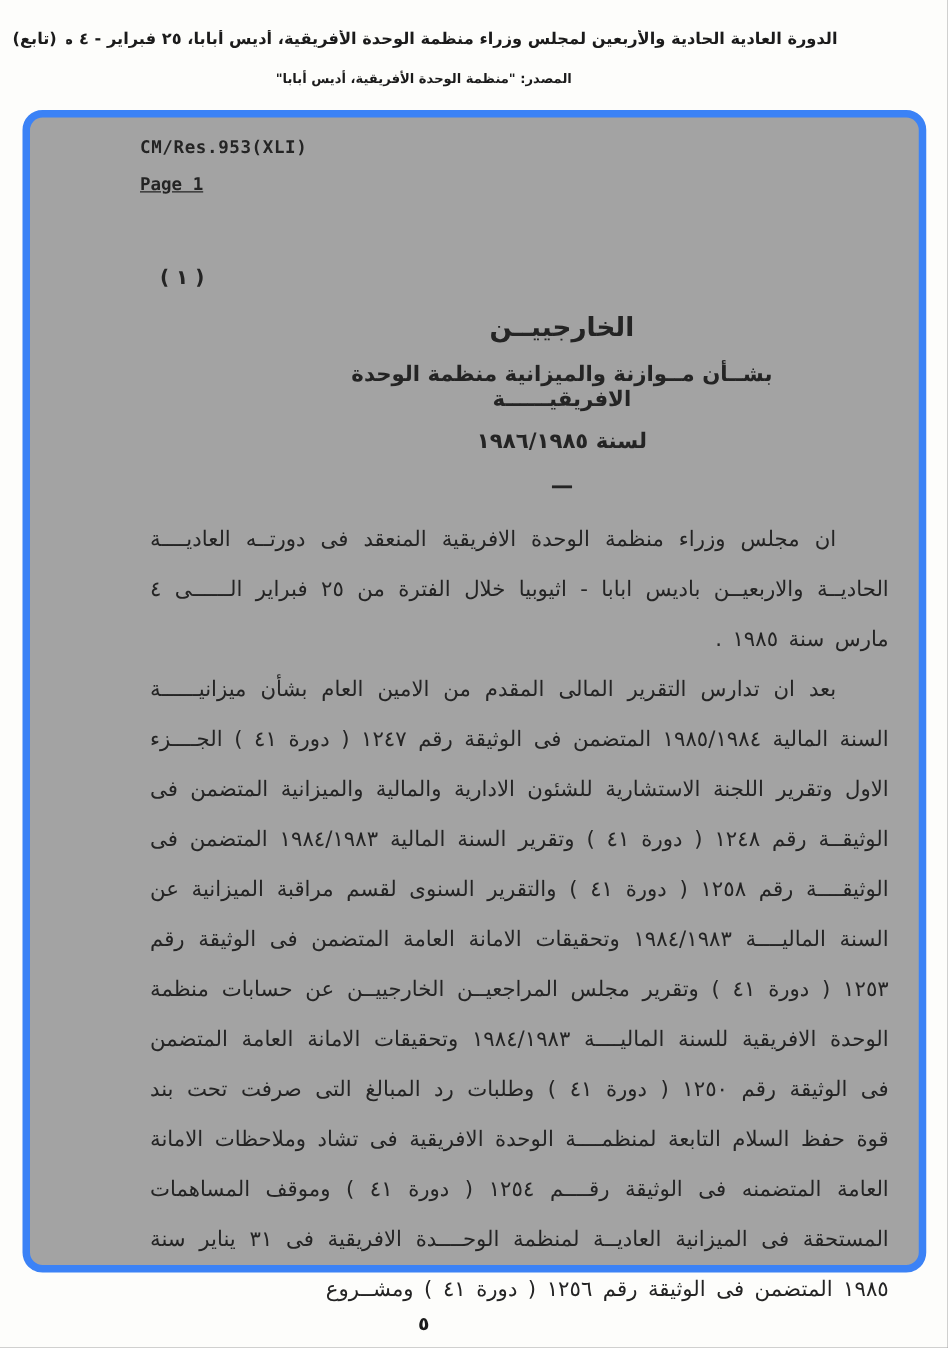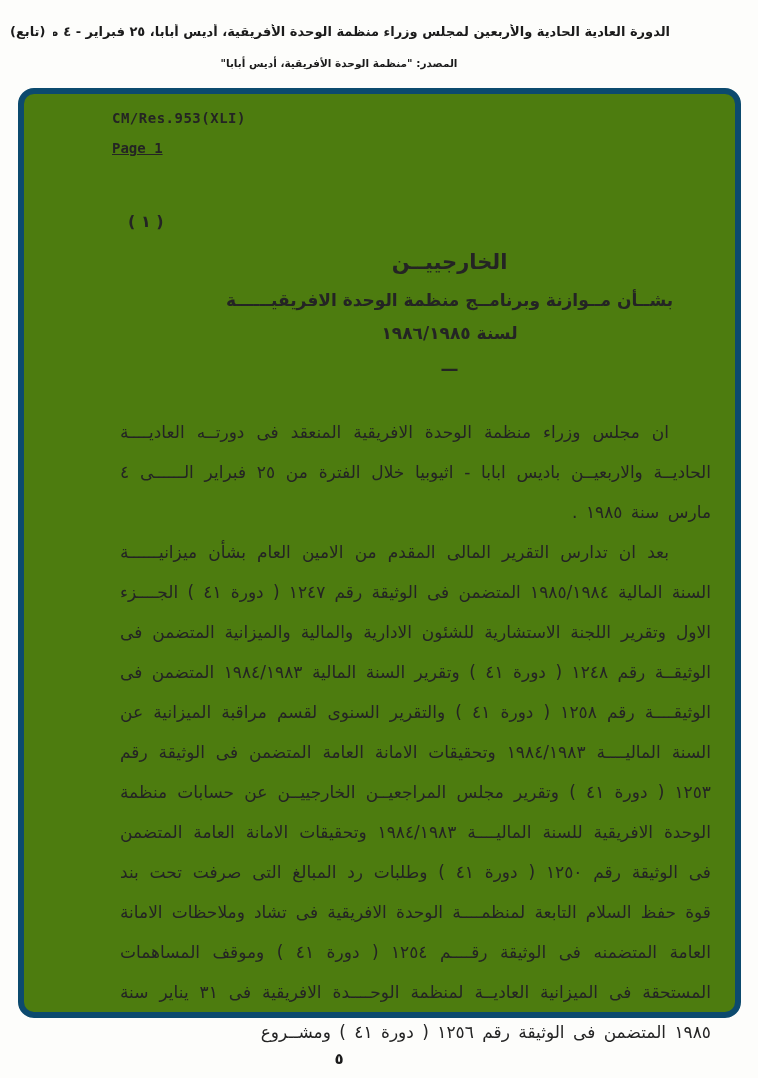--- a/index.html
+++ b/index.html
@@ -25,22 +25,22 @@
     flex:1; margin-left:8px; white-space:nowrap; overflow:hidden;
   }
   .source-line {
     position:absolute; top:57px; left:0; right:0;
     text-align:center; font-size:10.5px; font-weight:bold; direction:rtl;
   }
 
   
   .scan-page {
     position:absolute; left:18px; top:88px; width:723px; height:930px;
-    background:#4d7c0f;
-    border:6px solid #0c4a6e;
+    background:#a3a3a3;
+    border:6px solid #3b82f6;
     border-radius:16px;
   }
   .doc-ref {
     position:absolute; left:88px; top:16px;
     font-family:"DejaVu Sans Mono", monospace;
     font-size:14px; font-weight:bold; letter-spacing:.5px; color:#242424;
   }
   .doc-page {
     position:absolute; left:88px; top:46px;
     font-family:"DejaVu Sans Mono", monospace;
@@ -87,21 +87,21 @@
   <div class="scan-page">
 
     <div class="doc-ref">CM/Res.953(XLI)</div>
 
     <div class="doc-page">Page 1</div>
 
     <div class="item-no">( ١ )</div>
 
     <div class="title-block">
       <div class="doc-title">الخارجييــن</div>
-      <div class="doc-subtitle">بشــأن مــوازنة وبرنامــج منظمة الوحدة الافريقيــــــة</div>
+      <div class="doc-subtitle">بشــأن مــوازنة والميزانية منظمة الوحدة الافريقيــــــة</div>
       <div class="doc-year">لسنة ١٩٨٦/١٩٨٥</div>
       <div class="separator">—</div>
     </div>
 
     <div class="body-text">
       <p>ان مجلس وزراء منظمة الوحدة الافريقية المنعقد فى دورتــه العاديــــة الحاديــة والاربعيــن باديس ابابا - اثيوبيا خلال الفترة من ٢٥ فبراير الــــــى ٤ مارس سنة ١٩٨٥ .</p>
       <p>بعد ان تدارس التقرير المالى المقدم من الامين العام بشأن ميزانيــــــة السنة المالية ١٩٨٥/١٩٨٤ المتضمن فى الوثيقة رقم ١٢٤٧ ( دورة ٤١ ) الجــــزء الاول وتقرير اللجنة الاستشارية للشئون الادارية والمالية والميزانية المتضمن فى الوثيقــة رقم ١٢٤٨ ( دورة ٤١ ) وتقرير السنة المالية ١٩٨٤/١٩٨٣ المتضمن فى الوثيقــــة رقم ١٢٥٨ ( دورة ٤١ ) والتقرير السنوى لقسم مراقبة الميزانية عن السنة الماليــــة ١٩٨٤/١٩٨٣ وتحقيقات الامانة العامة المتضمن فى الوثيقة رقم ١٢٥٣ ( دورة ٤١ ) وتقرير مجلس المراجعيــن الخارجييــن عن حسابات منظمة الوحدة الافريقية للسنة الماليــــة ١٩٨٤/١٩٨٣ وتحقيقات الامانة العامة المتضمن فى الوثيقة رقم ١٢٥٠ ( دورة ٤١ ) وطلبات رد المبالغ التى صرفت تحت بند قوة حفظ السلام التابعة لمنظمــــة الوحدة الافريقية فى تشاد وملاحظات الامانة العامة المتضمنه فى الوثيقة رقــــم ١٢٥٤ ( دورة ٤١ ) وموقف المساهمات المستحقة فى الميزانية العاديــة لمنظمة الوحــــدة الافريقية فى ٣١ يناير سنة ١٩٨٥ المتضمن فى الوثيقة رقم ١٢٥٦ ( دورة ٤١ ) ومشــروع</p>
     </div>
 
   </div>

